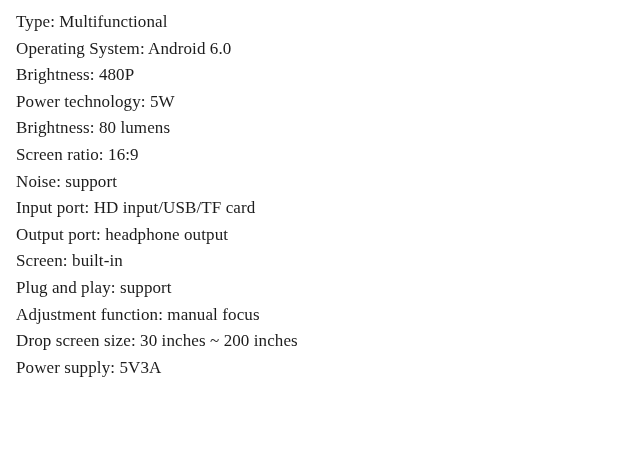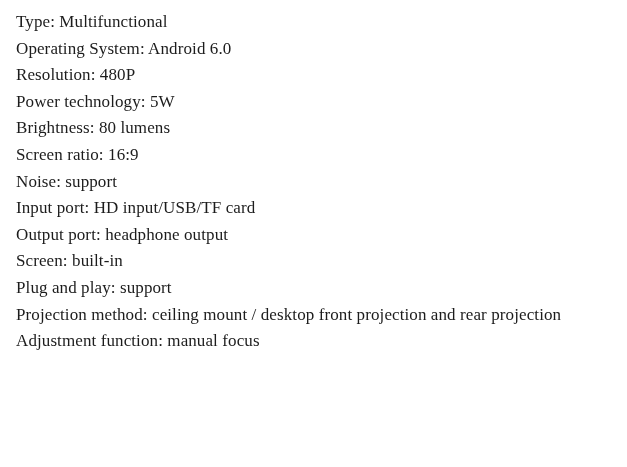--- a/index.html
+++ b/index.html
@@ -24,24 +24,25 @@
       white-space: nowrap;
       letter-spacing: 0.1px;
     }
   </style>
 </head>
 <body>
 
 <div class="spec-list">
     <p class="spec-line">Type: Multifunctional</p>
     <p class="spec-line">Operating System: Android 6.0</p>
-    <p class="spec-line">Resolution: 480P</p>
+    <p class="spec-line">Brightness: 480P</p>
     <p class="spec-line">Power technology: 5W</p>
     <p class="spec-line">Brightness: 80 lumens</p>
     <p class="spec-line">Screen ratio: 16:9</p>
     <p class="spec-line">Noise: support</p>
     <p class="spec-line">Input port: HD input/USB/TF card</p>
     <p class="spec-line">Output port: headphone output</p>
     <p class="spec-line">Screen: built-in</p>
     <p class="spec-line">Plug and play: support</p>
-    <p class="spec-line">Projection method: ceiling mount / desktop front projection and rear projection</p>
     <p class="spec-line">Adjustment function: manual focus</p>
+    <p class="spec-line">Drop screen size: 30 inches ~ 200 inches</p>
+    <p class="spec-line">Power supply: 5V3A</p>
   </div>
 
 </body></html>

